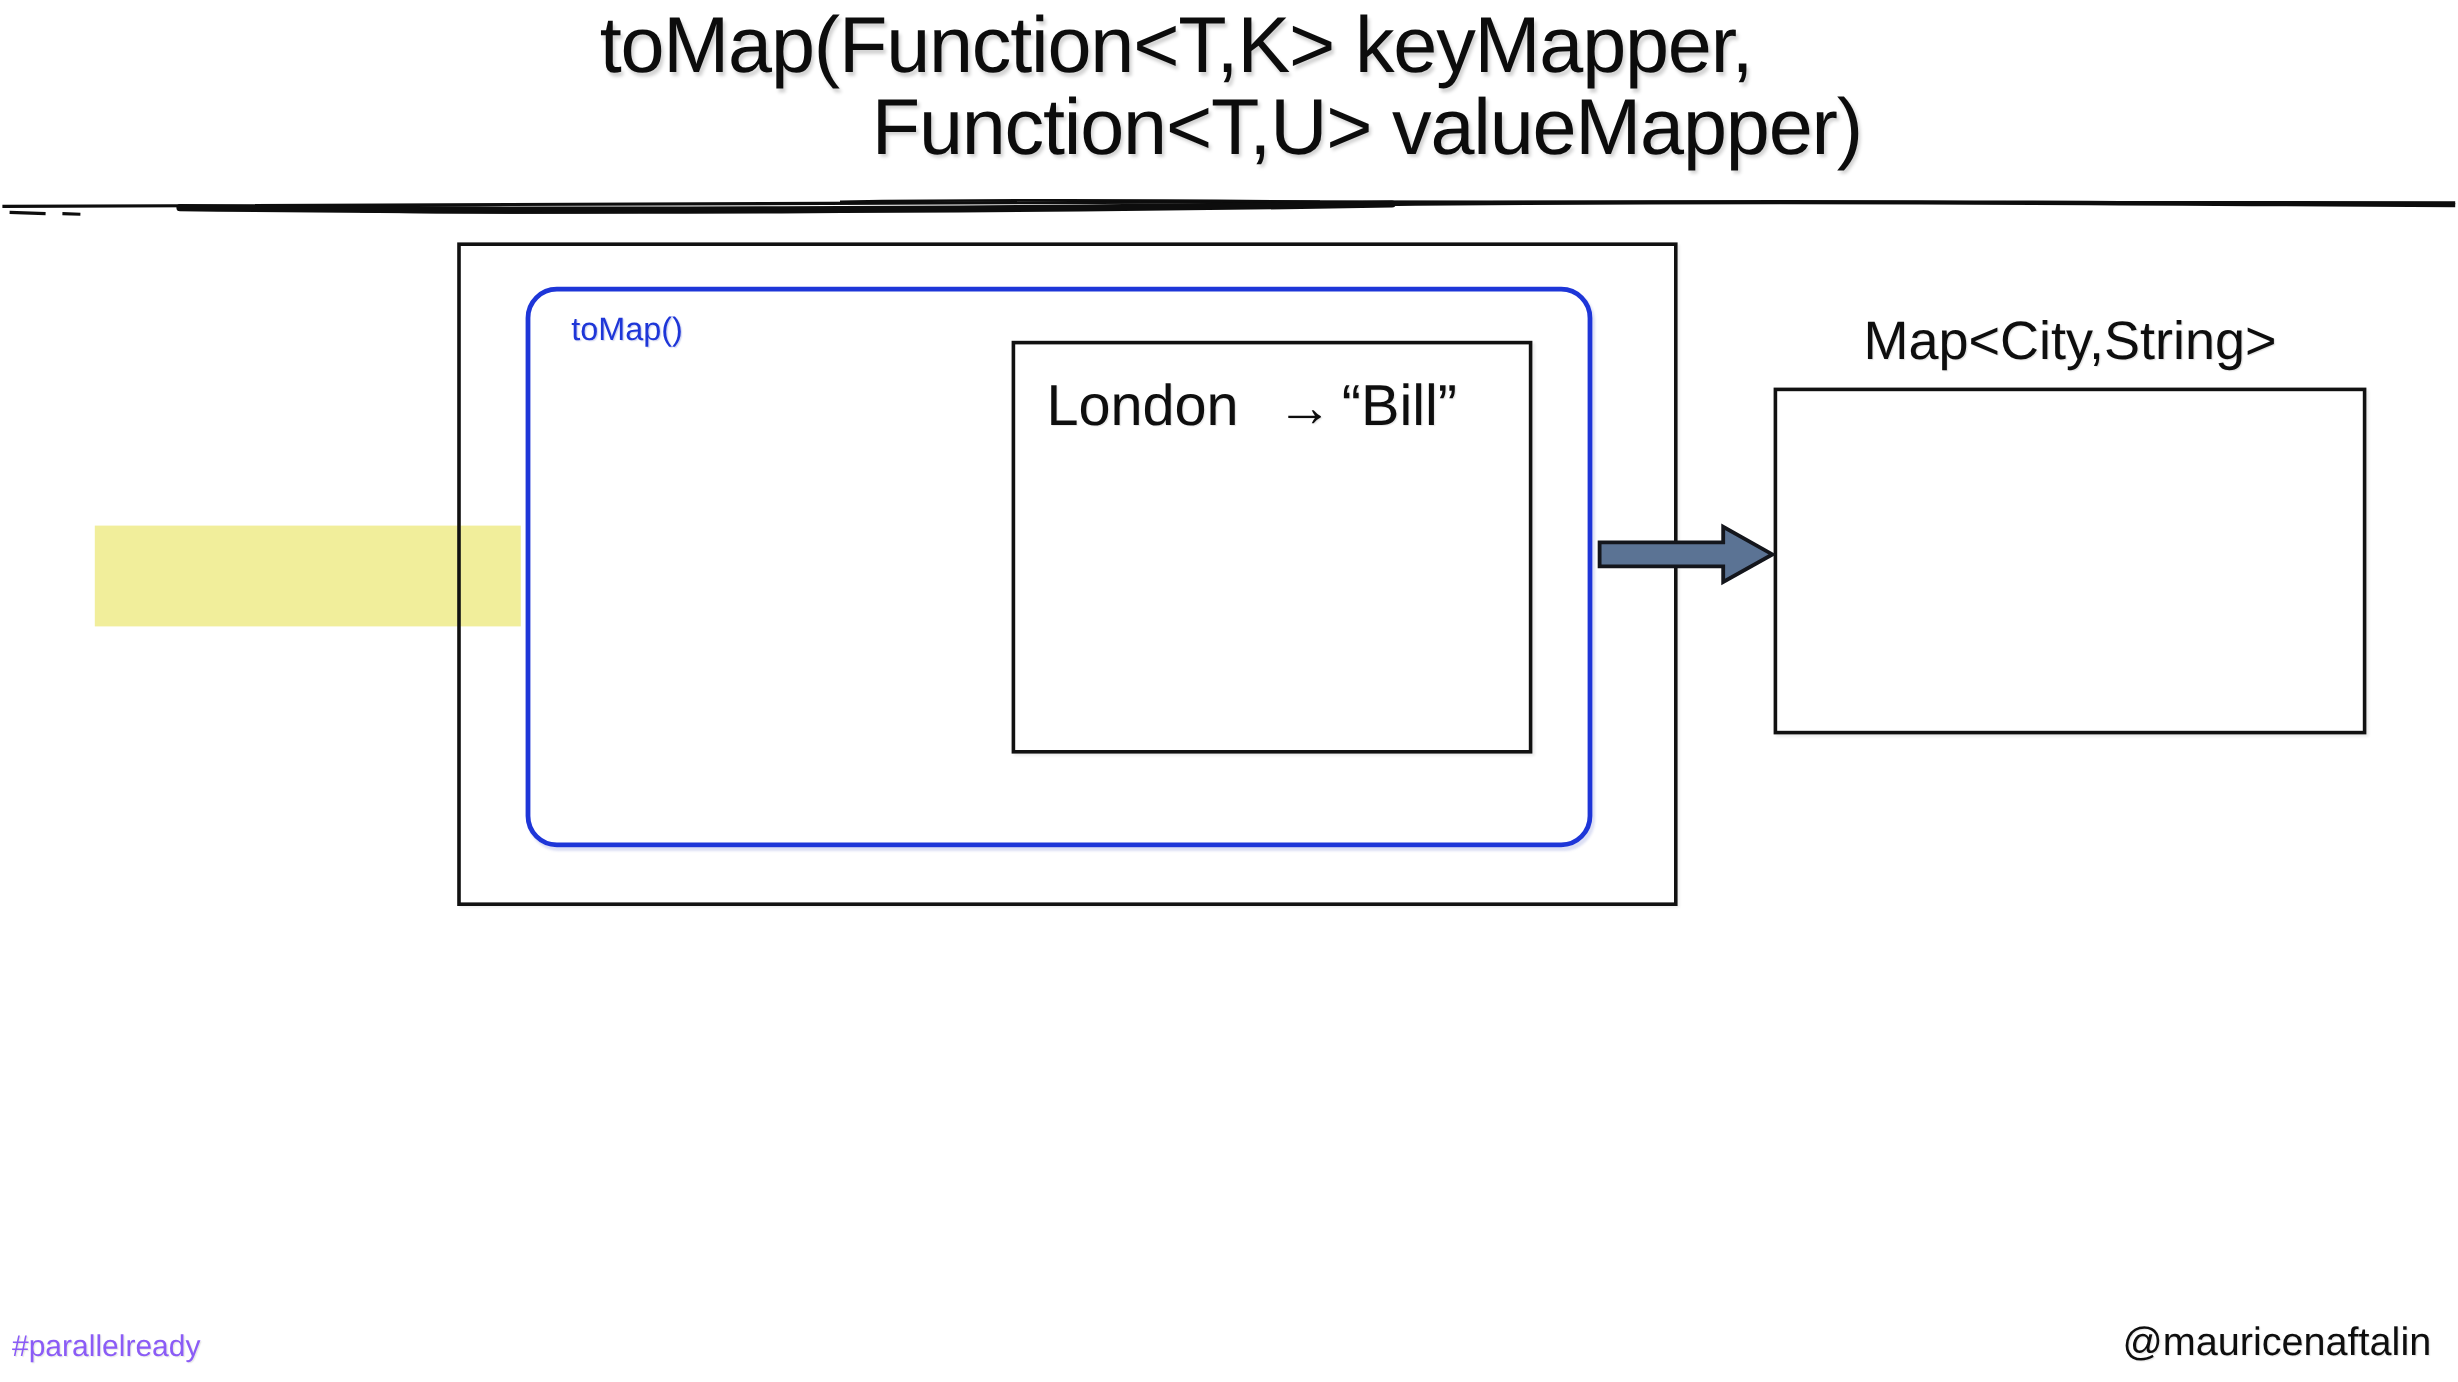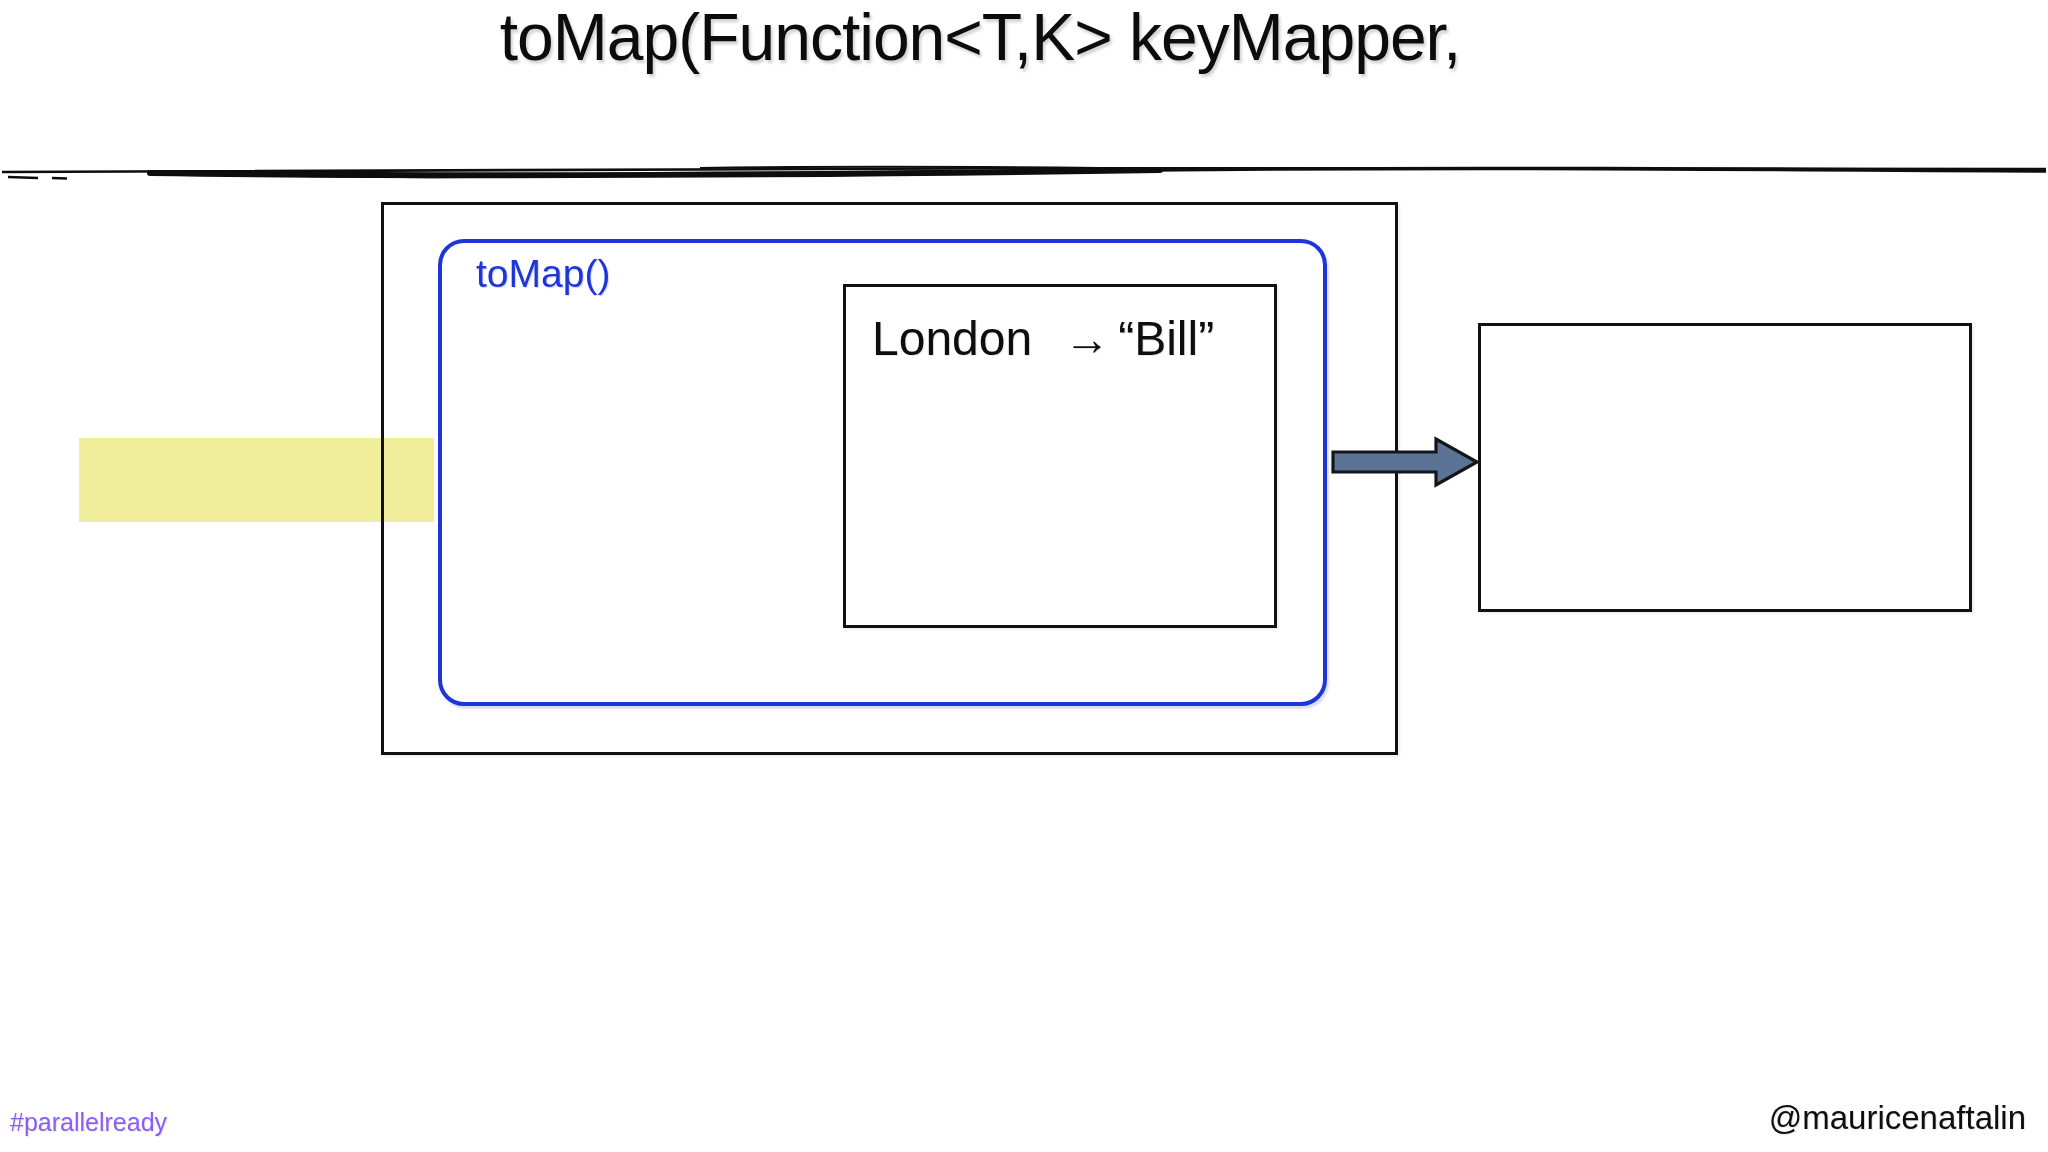--- a/index.html
+++ b/index.html
@@ -48,21 +48,21 @@
     box-shadow:2px 2px 2px rgba(0,0,0,0.07);
   }
   .blue-box{
     position:absolute;left:438px;top:239px;width:889px;height:467px;
     border:4px solid #1E36D8;border-radius:26px;
     box-sizing:border-box;z-index:3;
     box-shadow:2px 3px 2px rgba(20,40,180,0.15);
   }
   .tomap-label{
     position:absolute;left:34px;top:10px;
-    font-size:39px;line-height:42px;color:#1E36D8;
+    font-size:27px;line-height:42px;color:#1E36D8;
     text-shadow:1px 1px 1px rgba(20,40,180,0.2);
     white-space:nowrap;
   }
   .inner-box{
     position:absolute;left:843px;top:284px;width:434px;height:344px;
     border:3px solid #111;background:#fff;
     box-sizing:border-box;z-index:4;
     box-shadow:2px 2px 2px rgba(0,0,0,0.07);
   }
   .entry-row{
@@ -102,20 +102,21 @@
     font-size:33px;line-height:36px;color:#0e0e0e;
     text-shadow:1px 1px 1px rgba(0,0,0,0.1);
   }
 </style>
 </head>
 <body>
 
 <div class="slide">
 
   <div class="title-line l1">toMap(Function&lt;T,K&gt; keyMapper,</div>
+  <div class="title-line l2">Function&lt;T,U&gt; valueMapper)</div>
 
   <svg class="divider" viewBox="0 0 2048 32" preserveAspectRatio="none">
     <path d="M2,16 C 400,13 1600,10 2046,13" stroke="#0d0d0d" stroke-width="2.6" fill="none"></path>
     <path d="M150,17 C 450,21 850,19 1160,14" stroke="#0d0d0d" stroke-width="6" fill="none" stroke-linecap="round"></path>
     <path d="M1150,14 C 1450,11 1750,13 2046,15" stroke="#0d0d0d" stroke-width="3.6" fill="none"></path>
     <path d="M300,20 C 420,22 540,21 640,18" stroke="#0d0d0d" stroke-width="2.2" fill="none"></path>
     <path d="M8,21 l 30,1 M52,22 l 15,0.5" stroke="#0d0d0d" stroke-width="2.6" fill="none"></path>
     <path d="M700,12 C 850,10 1000,11 1100,12" stroke="#0d0d0d" stroke-width="2" fill="none"></path>
   </svg>
 
@@ -132,18 +133,19 @@
       <span class="entry-key">London</span>
       <span class="entry-arrow">→</span>
       <span class="entry-value">“Bill”</span>
     </div>
   </div>
 
   <svg class="flow-arrow" viewBox="0 0 156 56">
     <polygon points="5,18 108,18 108,5 149,28 108,51 108,38 5,38" fill="#5B7394" stroke="#14161c" stroke-width="3.2" stroke-linejoin="miter"></polygon>
   </svg>
 
+  <div class="map-label">Map&lt;City,String&gt;</div>
   <div class="right-box"></div>
 
   <div class="footer-left">#parallelready</div>
   <div class="footer-right">@mauricenaftalin</div>
 
 </div>
 
 </body></html>

